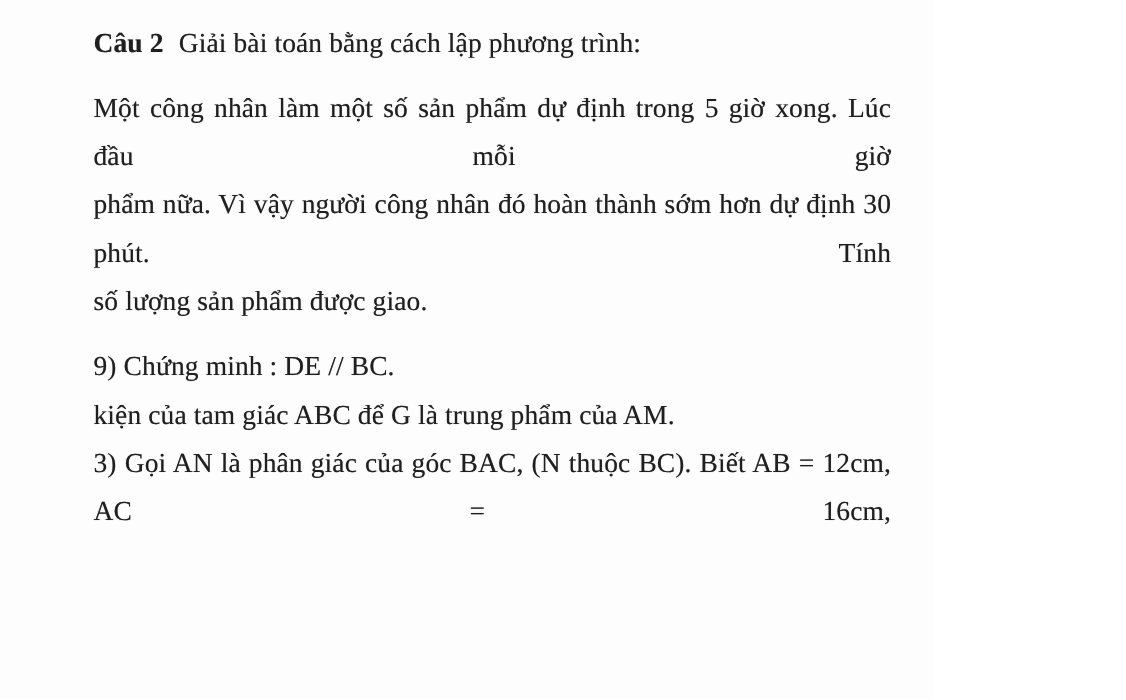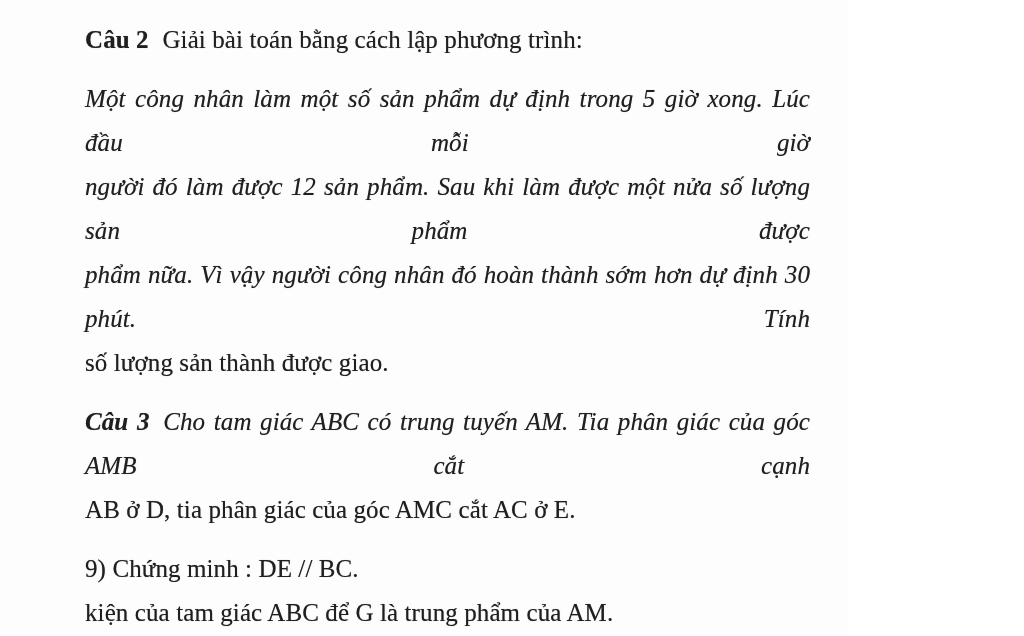--- a/index.html
+++ b/index.html
@@ -26,21 +26,20 @@
   }
   .line {
     font-size: 25px;
     line-height: 44px;
     letter-spacing: 0.1px;
   }
   
   .just {
     text-align: justify;
     text-align-last: justify;
-    font-style: italic;
   }
   .b {
     font-weight: bold;
   }
   .lbl {
     margin-right: 0.55em;
   }
 </style>
 </head>
 <body>
@@ -48,31 +47,24 @@
 <div class="page">
 
   <div class="para">
     <div class="line">
       <span class="b lbl">Câu 2</span><span>Giải bài toán bằng cách lập phương trình:</span>
     </div>
   </div>
 
   <div class="para">
     <div class="line just">Một công nhân làm một số sản phẩm dự định trong 5 giờ xong. Lúc đầu mỗi giờ</div>
-    <div class="line just">người đó làm được 12 sản phẩm. Sau khi làm được một nửa số lượng sản phẩm được</div>
     <div class="line just">phẩm nữa. Vì vậy người công nhân đó hoàn thành sớm hơn dự định 30 phút. Tính</div>
-    <div class="line">số lượng sản thành được giao.</div>
+    <div class="line">số lượng sản phẩm được giao.</div>
   </div>
 
-  <div class="para">
-    <div class="line just">
-      <span class="b lbl">Câu 3</span><span>Cho tam giác ABC có trung tuyến AM. Tia phân giác của góc AMB cắt cạnh</span>
-    </div>
-    <div class="line">AB ở D, tia phân giác của góc AMC cắt AC ở E.</div>
-  </div>
 
   <div class="para">
     <div class="line">9) Chứng minh : DE // BC.</div>
     <div class="line">kiện của tam giác ABC để G là trung phẩm của AM.</div>
     <div class="line just">3) Gọi AN là phân giác của góc BAC, (N thuộc BC). Biết AB = 12cm, AC = 16cm,</div>
 
   </div>
 
 </div>
 

